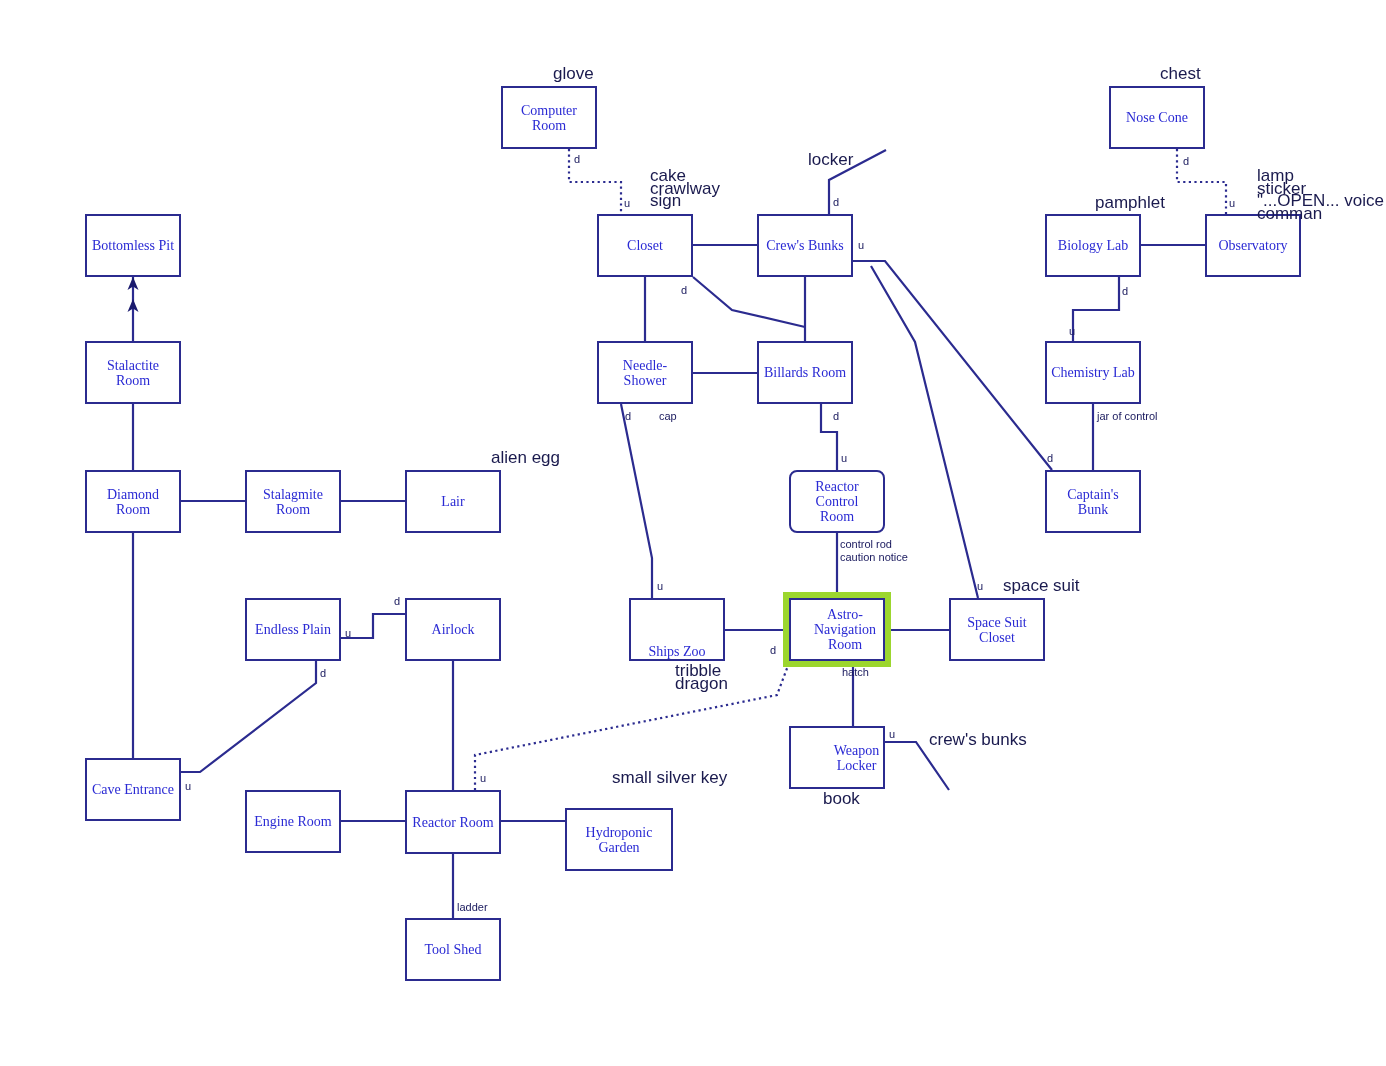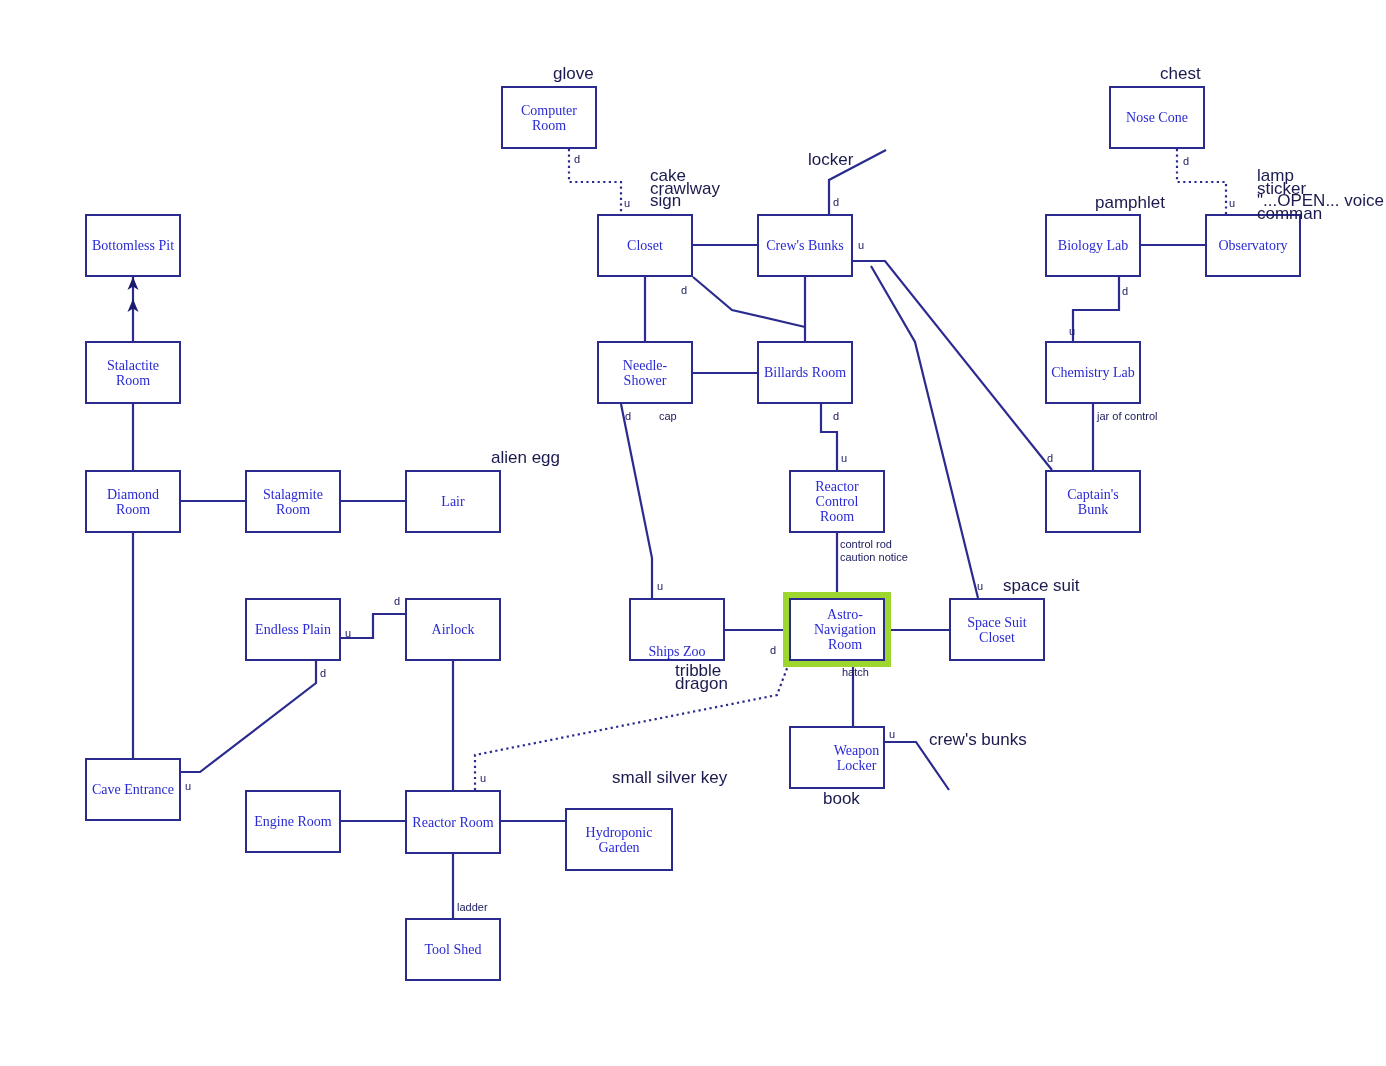--- a/index.html
+++ b/index.html
@@ -114,21 +114,21 @@
       <div class="room-node" style="left: 757px; top: 214px; width: 96px; height: 63px;">
         <span class="room-label-text">Crew's Bunks</span>
       </div>
       <div class="room-node" style="left: 597px; top: 341px; width: 96px; height: 63px;">
         <span class="room-label-text">Needle-
 Shower</span>
       </div>
       <div class="room-node" style="left: 757px; top: 341px; width: 96px; height: 63px;">
         <span class="room-label-text">Billards Room</span>
       </div>
-      <div class="room-node" style="left: 789px; top: 470px; width: 96px; height: 63px;">
+      <div class="room-node" style="left: 789px; top: 470px; width: 96px; height: 63px; border-radius: 8px;">
         <span class="room-label-text">Reactor
 Control
 Room</span>
       </div>
       <div class="room-node" style="left: 629px; top: 598px; width: 96px; height: 63px; align-items: flex-end;">
         <span class="room-label-text">Ships Zoo</span>
       </div>
       <div class="room-node highlight" style="left: 789px; top: 598px; width: 96px; height: 63px; padding-left: 16px;">
         <span class="room-label-text">Astro-
 Navigation

